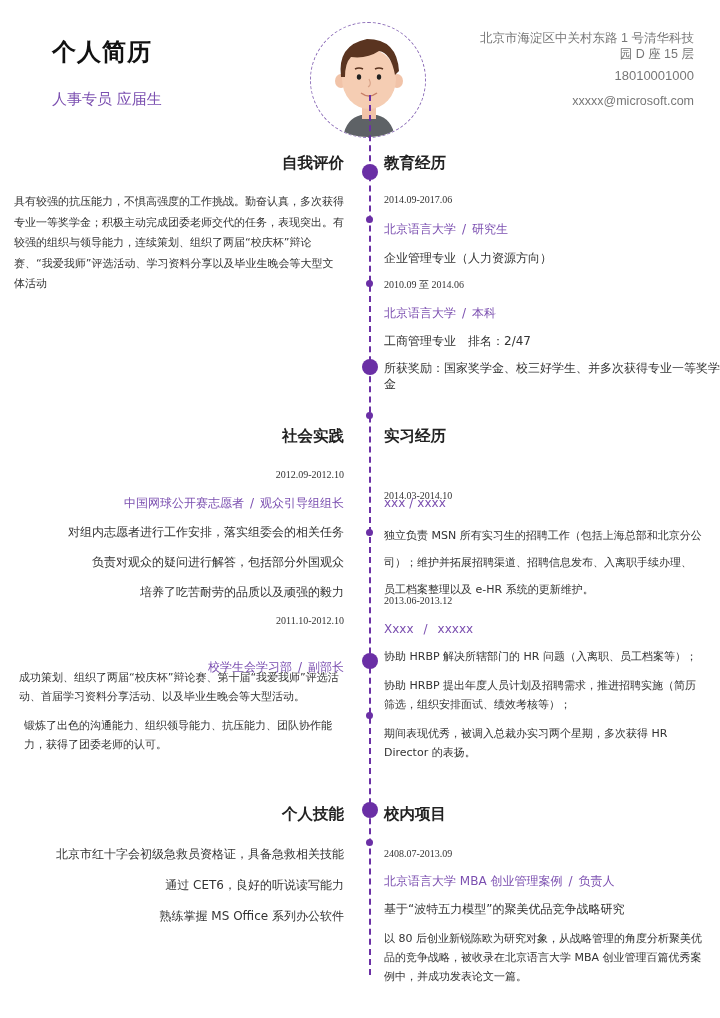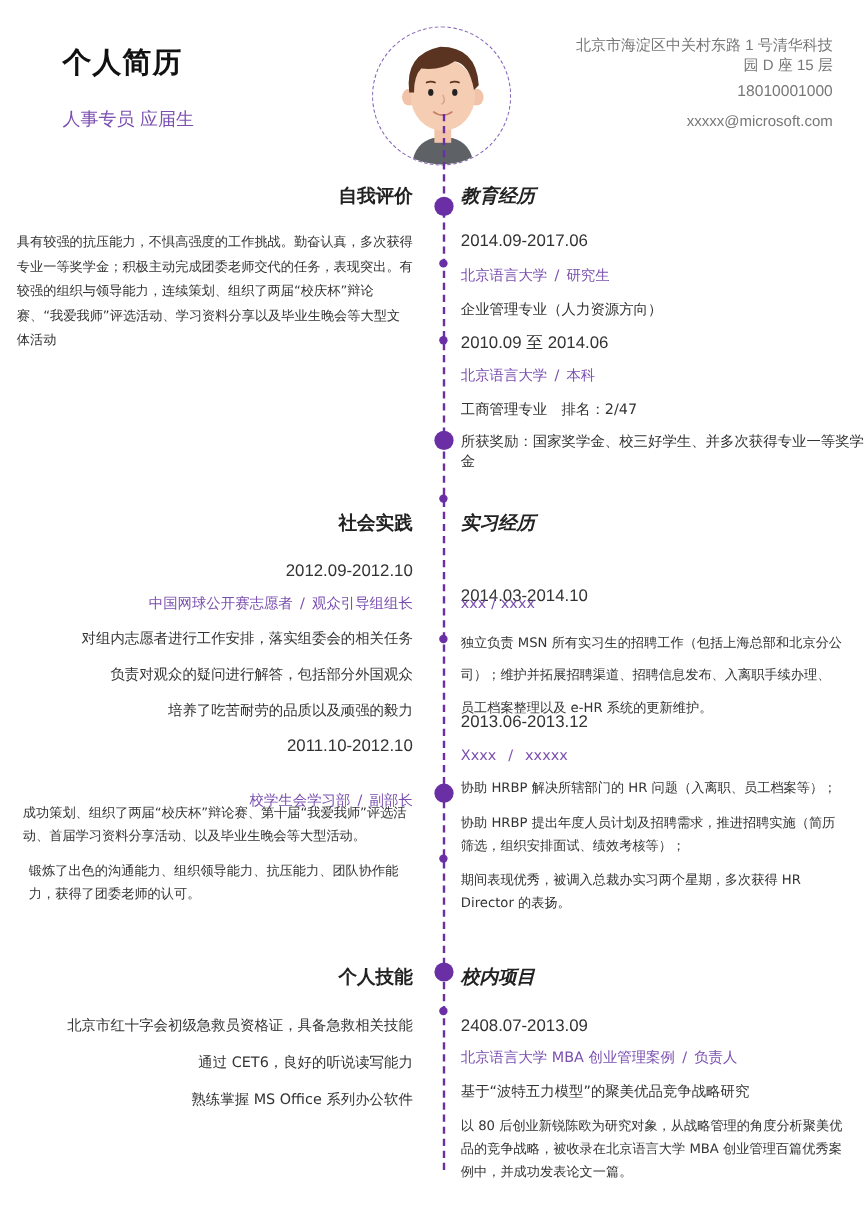--- a/index.html
+++ b/index.html
@@ -20,28 +20,28 @@
   .avatar-ring { left: 310px; top: 22px; width: 116px; height: 116px; border: 1.5px dashed #8c6db8; border-radius: 50%; overflow: hidden; }
   .avatar-svg { position: absolute; left: 0; top: 0; width: 116px; height: 116px; }
 
   
   .timeline-line { left: 369px; top: 95px; width: 0; height: 880px; border-left: 2px dashed #6a2fa5; }
   .dot-big { width: 16px; height: 16px; border-radius: 50%; background: #6a2fa5; }
   .dot-small { width: 7px; height: 7px; border-radius: 50%; background: #6a2fa5; }
 
   
   .sec-left { right: 376px; text-align: right; font-size: 15.5px; font-weight: bold; color: #222; }
-  .sec-right { left: 384px; font-size: 15.5px; font-weight: bold; color: #222; font-style: italic; }
+  .sec-right { left: 384px; font-size: 15.5px; font-weight: bold; color: #222; }
 
   
   .txt { font-size: 12px; color: #333; line-height: 16px; }
   .txt-l { right: 376px; text-align: right; }
   .txt-r { left: 384px; }
   .purple { color: #7b4fb0; }
-  .date { font-family: Liberation Sans, sans-serif; font-size: 14px; color: #333; }
+  .date { font-family: Liberation Serif, serif; font-size: 10px; color: #333; }
   .para-left { right: 376px; width: 330px; font-size: 11px; color: #333; line-height: 20px; }
   .para-right { left: 384px; width: 318px; font-size: 11px; color: #333; line-height: 19px; }
   .sep { padding: 0 6px; }
 </style>
 </head>
 <body>
 
 <div class="abs name-title">个人简历</div>
 <div class="abs job-title">人事专员  应届生</div>
 

